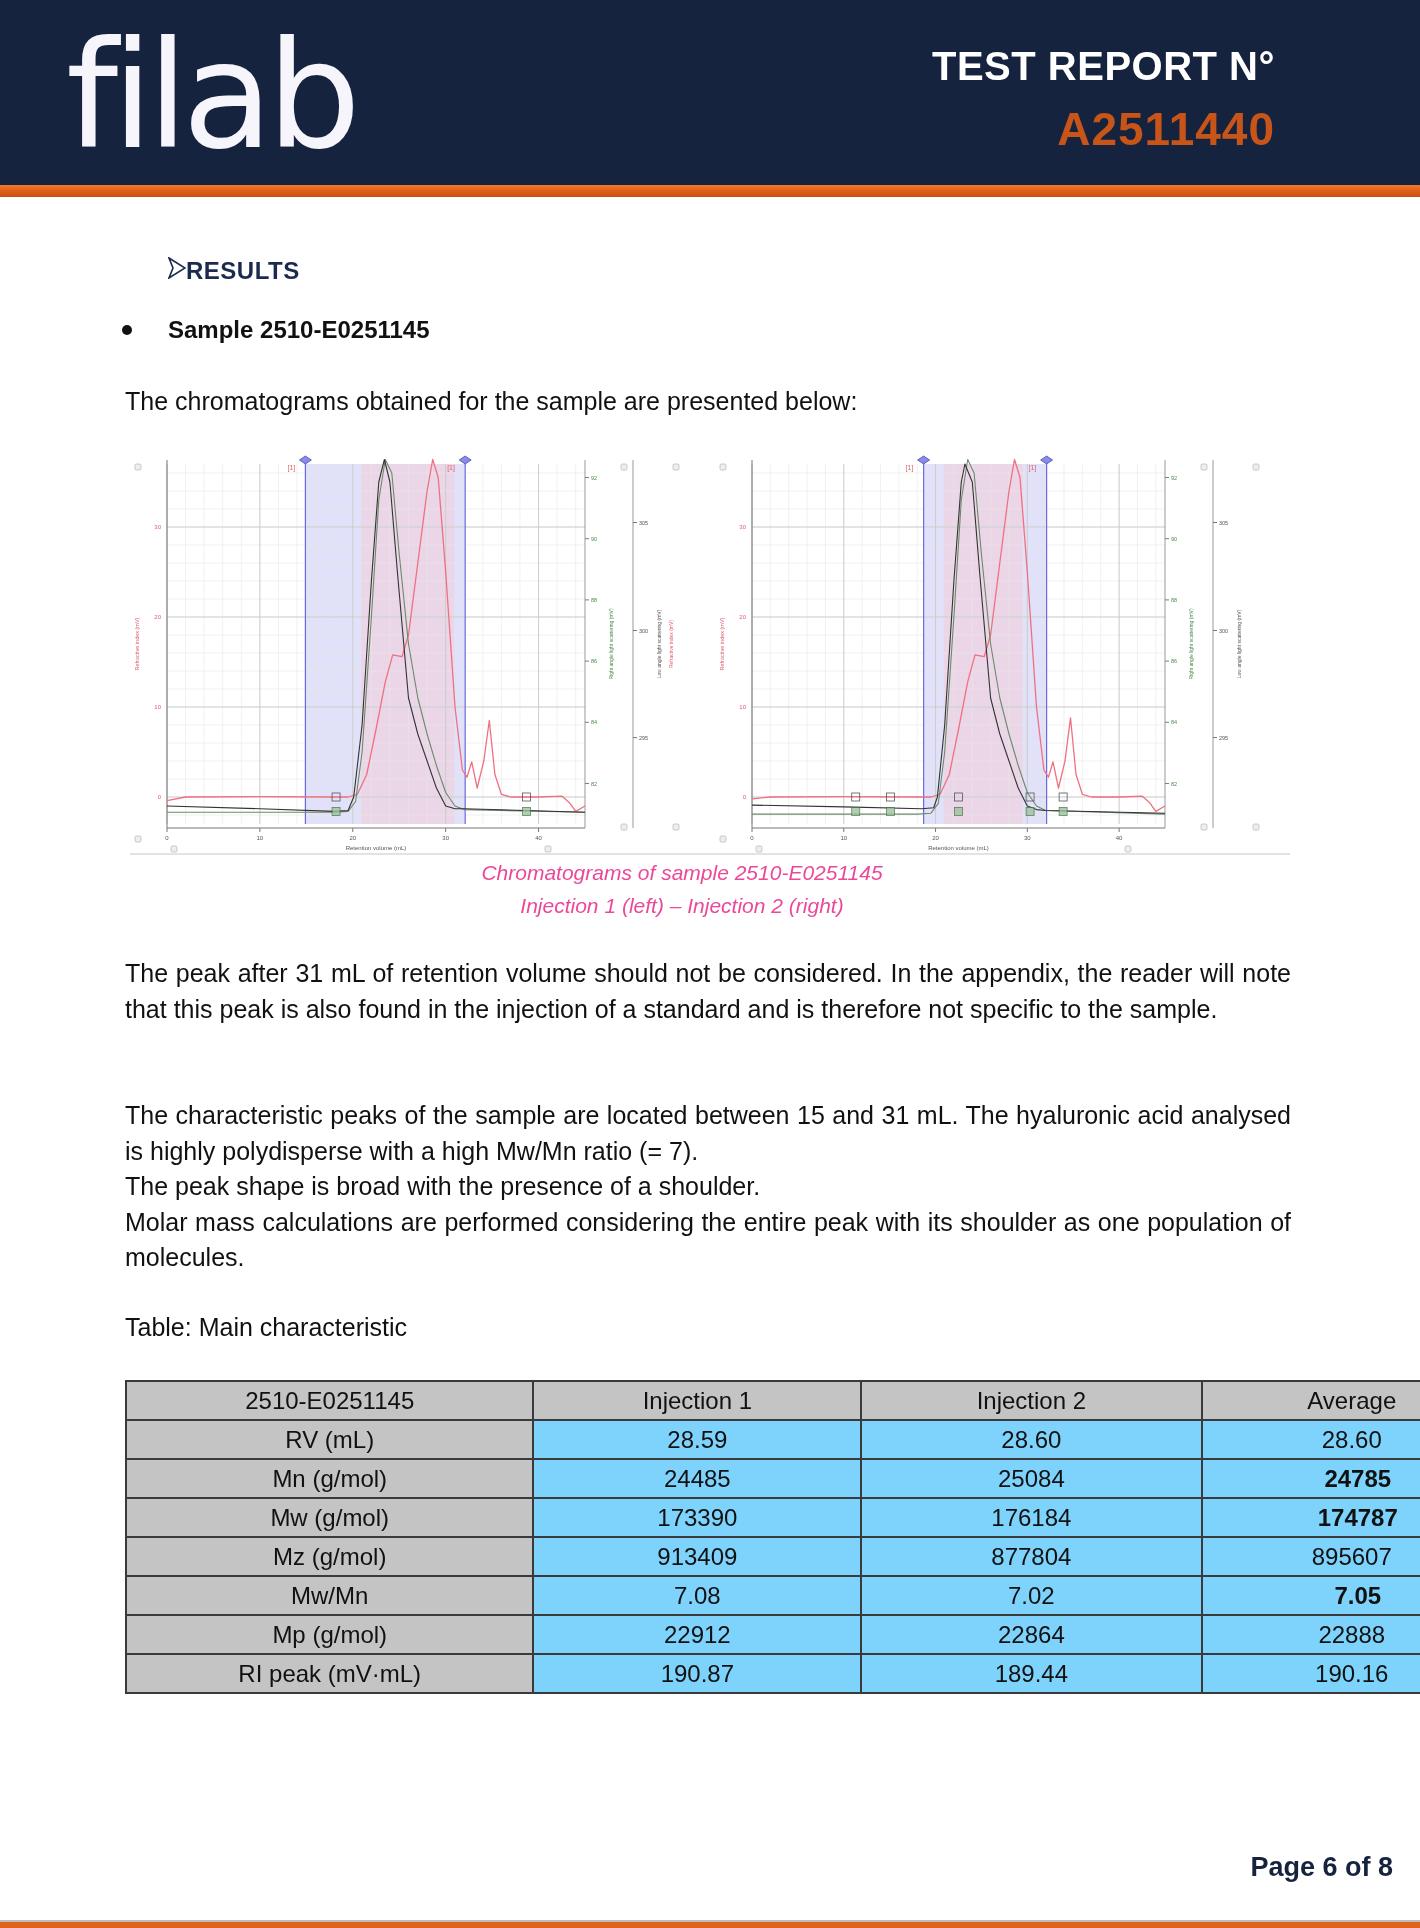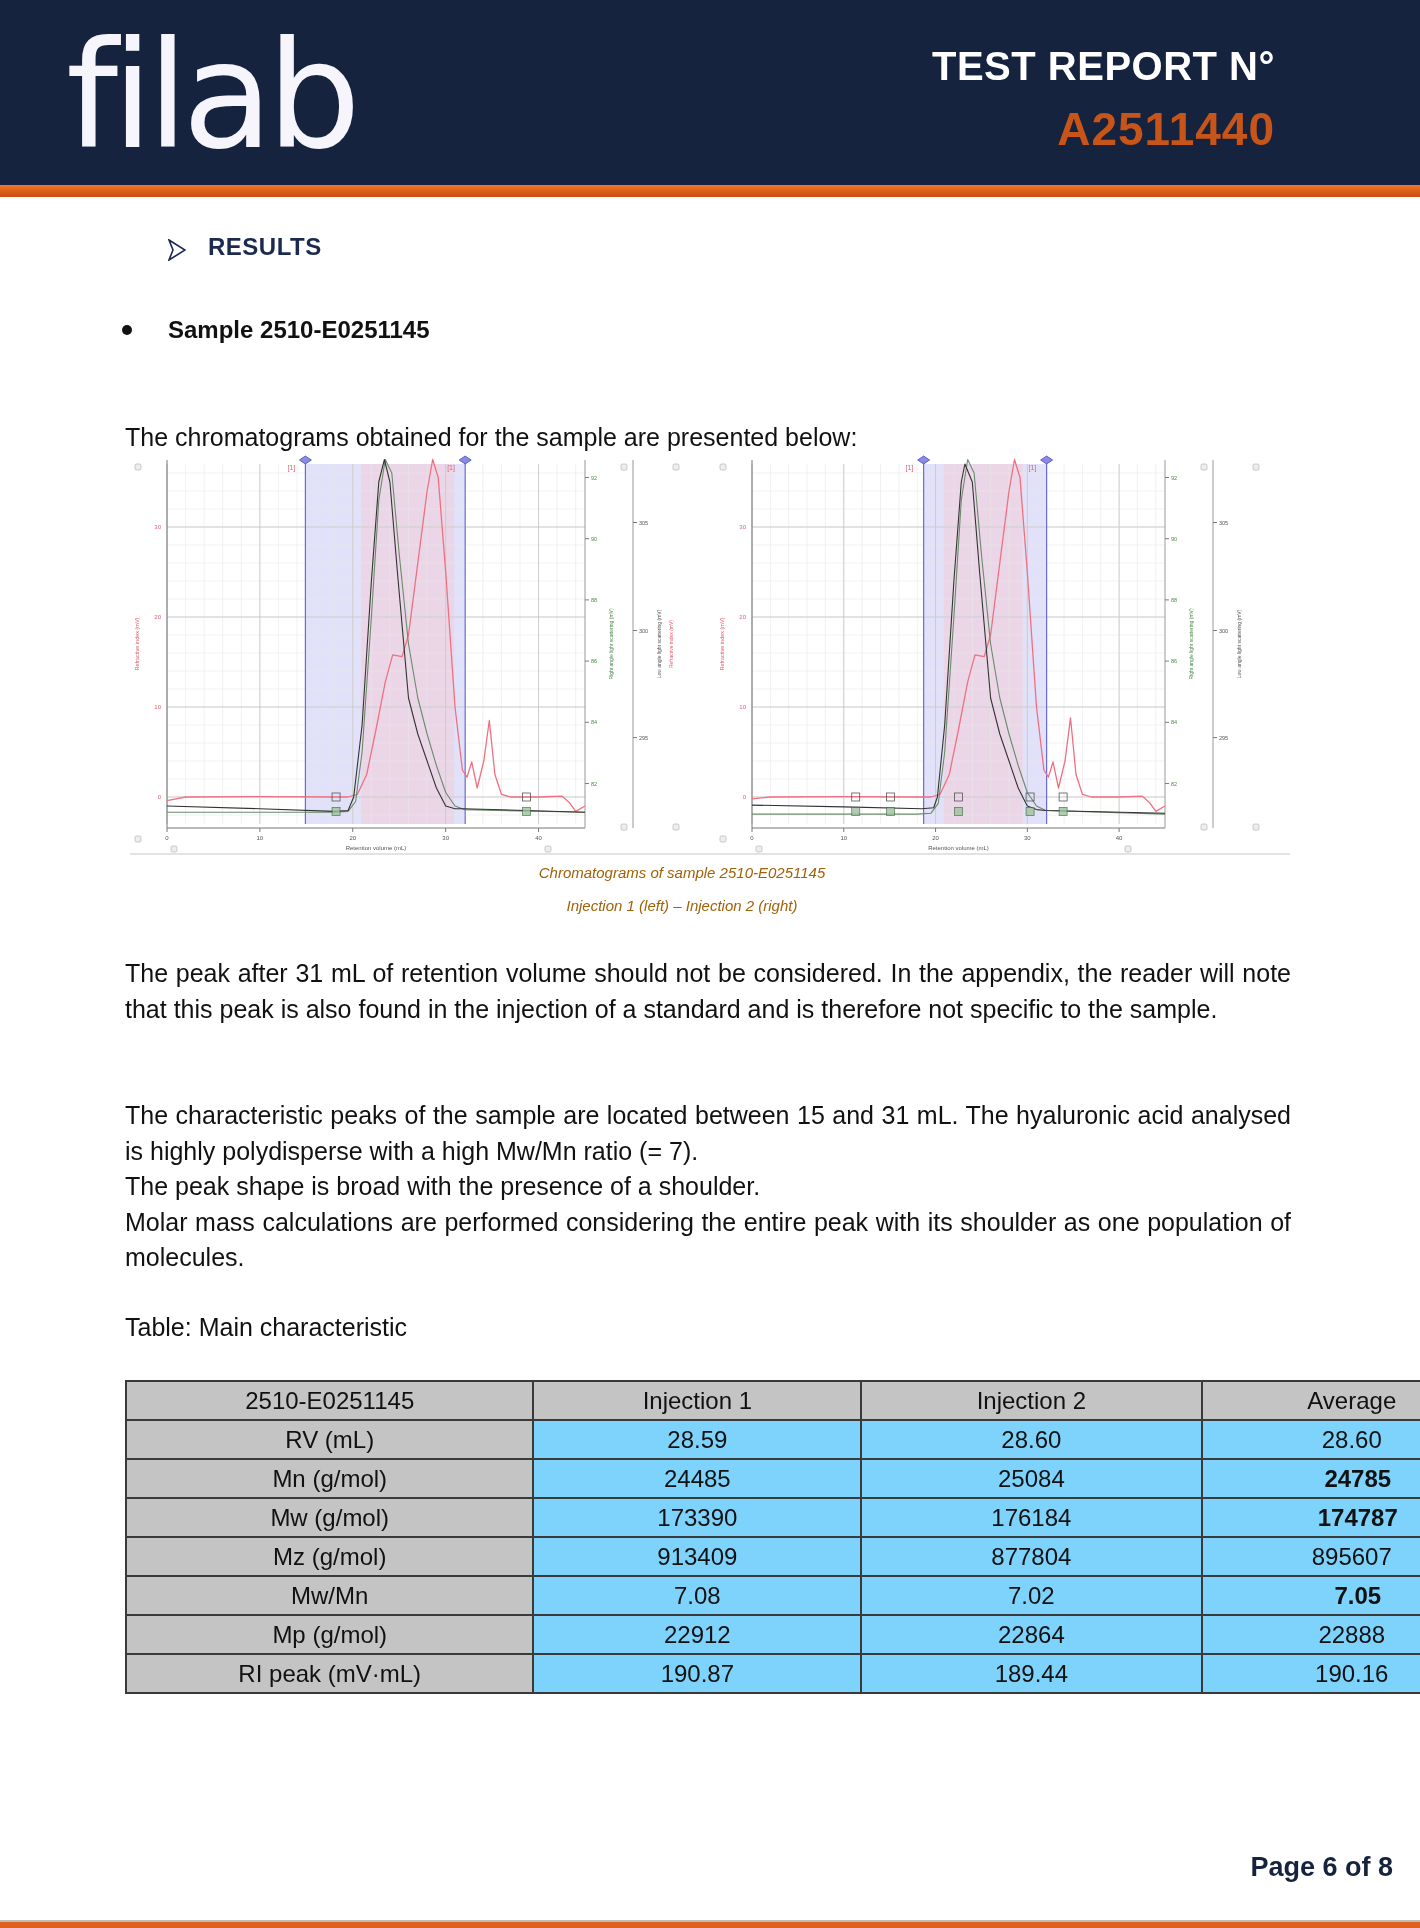--- a/index.html
+++ b/index.html
@@ -25,22 +25,22 @@
     position: absolute; right: 145px; top: 44px;
     font-family: "Liberation Sans", sans-serif; font-weight: 700;
     font-size: 40px; color: #ffffff; letter-spacing: 0.5px;
   }
   .report-number {
     position: absolute; right: 145px; top: 102px;
     font-family: "Liberation Sans", sans-serif; font-weight: 700;
     font-size: 46px; color: #c75418; letter-spacing: 1px;
   }
   .section-title {
-    position: absolute; left: 168px; top: 233px;
-    display: flex; align-items: flex-end; gap: 22px;
+    position: absolute; left: 168px; top: 257px;
+    display: flex; align-items: flex-start; 
   }
   .section-arrow { width: 18px; height: 22px; }
   .section-text {
     font-family: "Liberation Sans", sans-serif; font-weight: 700;
     font-size: 24px; color: #1b2a4e; letter-spacing: 0.5px;
   }
   .sample-line {
     position: absolute; left: 122px; top: 316px;
     display: flex; align-items: center;
   }
@@ -49,22 +49,22 @@
     font-family: "Liberation Sans", sans-serif; font-weight: 700; font-size: 24px; color: #111;
   }
   .para {
     position: absolute; left: 125px; width: 1166px;
     font-family: "Liberation Sans", sans-serif; font-size: 25px; line-height: 35.5px; color: #111;
     text-align: justify;
   }
   .para p { margin: 0; }
   .caption {
     position: absolute; left: 0; width: 1364px; text-align: center;
-    font-family: "Liberation Sans", sans-serif; font-style: italic; font-size: 15px;
-    line-height: 33px; color: #a16207;
+    font-family: "Liberation Sans", sans-serif; font-style: italic; font-size: 21px;
+    line-height: 33px; color: #ec4899;
   }
   .chart-wrap {
     position: absolute; top: 452px; height: 402px; background: #fff;
   }
   .chart-wrap svg { display: block; }
   .chart-bottom-rule { position: absolute; left: 130px; top: 853px; width: 1160px; height: 2px; background: #e3e3e3; }
   table.data {
     position: absolute; left: 125px; top: 1380px; width: 1378px;
     border-collapse: collapse; font-family: "Liberation Sans", sans-serif; font-size: 24px;
   }
@@ -100,21 +100,21 @@
     <path d="M1 1 L17 11 L1 21 L5 11 Z" fill="none" stroke="#1b2a4e" stroke-width="1.6" stroke-linejoin="miter"></path>
   </svg>
   <span class="section-text">RESULTS</span>
 </div>
 
 <div class="sample-line">
   <span class="bullet"></span>
   <span class="sample-text">Sample 2510-E0251145</span>
 </div>
 
-<div class="para" style="top:384px;margin-top:36px;">
+<div class="para" style="top:384px;">
   <p>The chromatograms obtained for the sample are presented below:</p>
 </div>
 
 <div class="chart-wrap" style="left:125px; width:585px;">
   <svg id="chart0" width="585" height="402">
       <rect x="180.40444444444447" y="12" width="159.76888888888888" height="360" fill="#dcdcf8" opacity="0.85"></rect>
       <rect x="236.13777777777779" y="12" width="92.88888888888886" height="360" fill="#ecd3e4" opacity="0.85"></rect>
       <line x1="42" x2="42" y1="12" y2="372" stroke="#e8e8e8" stroke-width="0.6"></line>
       <line x1="60.57777777777778" x2="60.57777777777778" y1="12" y2="372" stroke="#e8e8e8" stroke-width="0.6"></line>
       <line x1="79.15555555555557" x2="79.15555555555557" y1="12" y2="372" stroke="#e8e8e8" stroke-width="0.6"></line>

